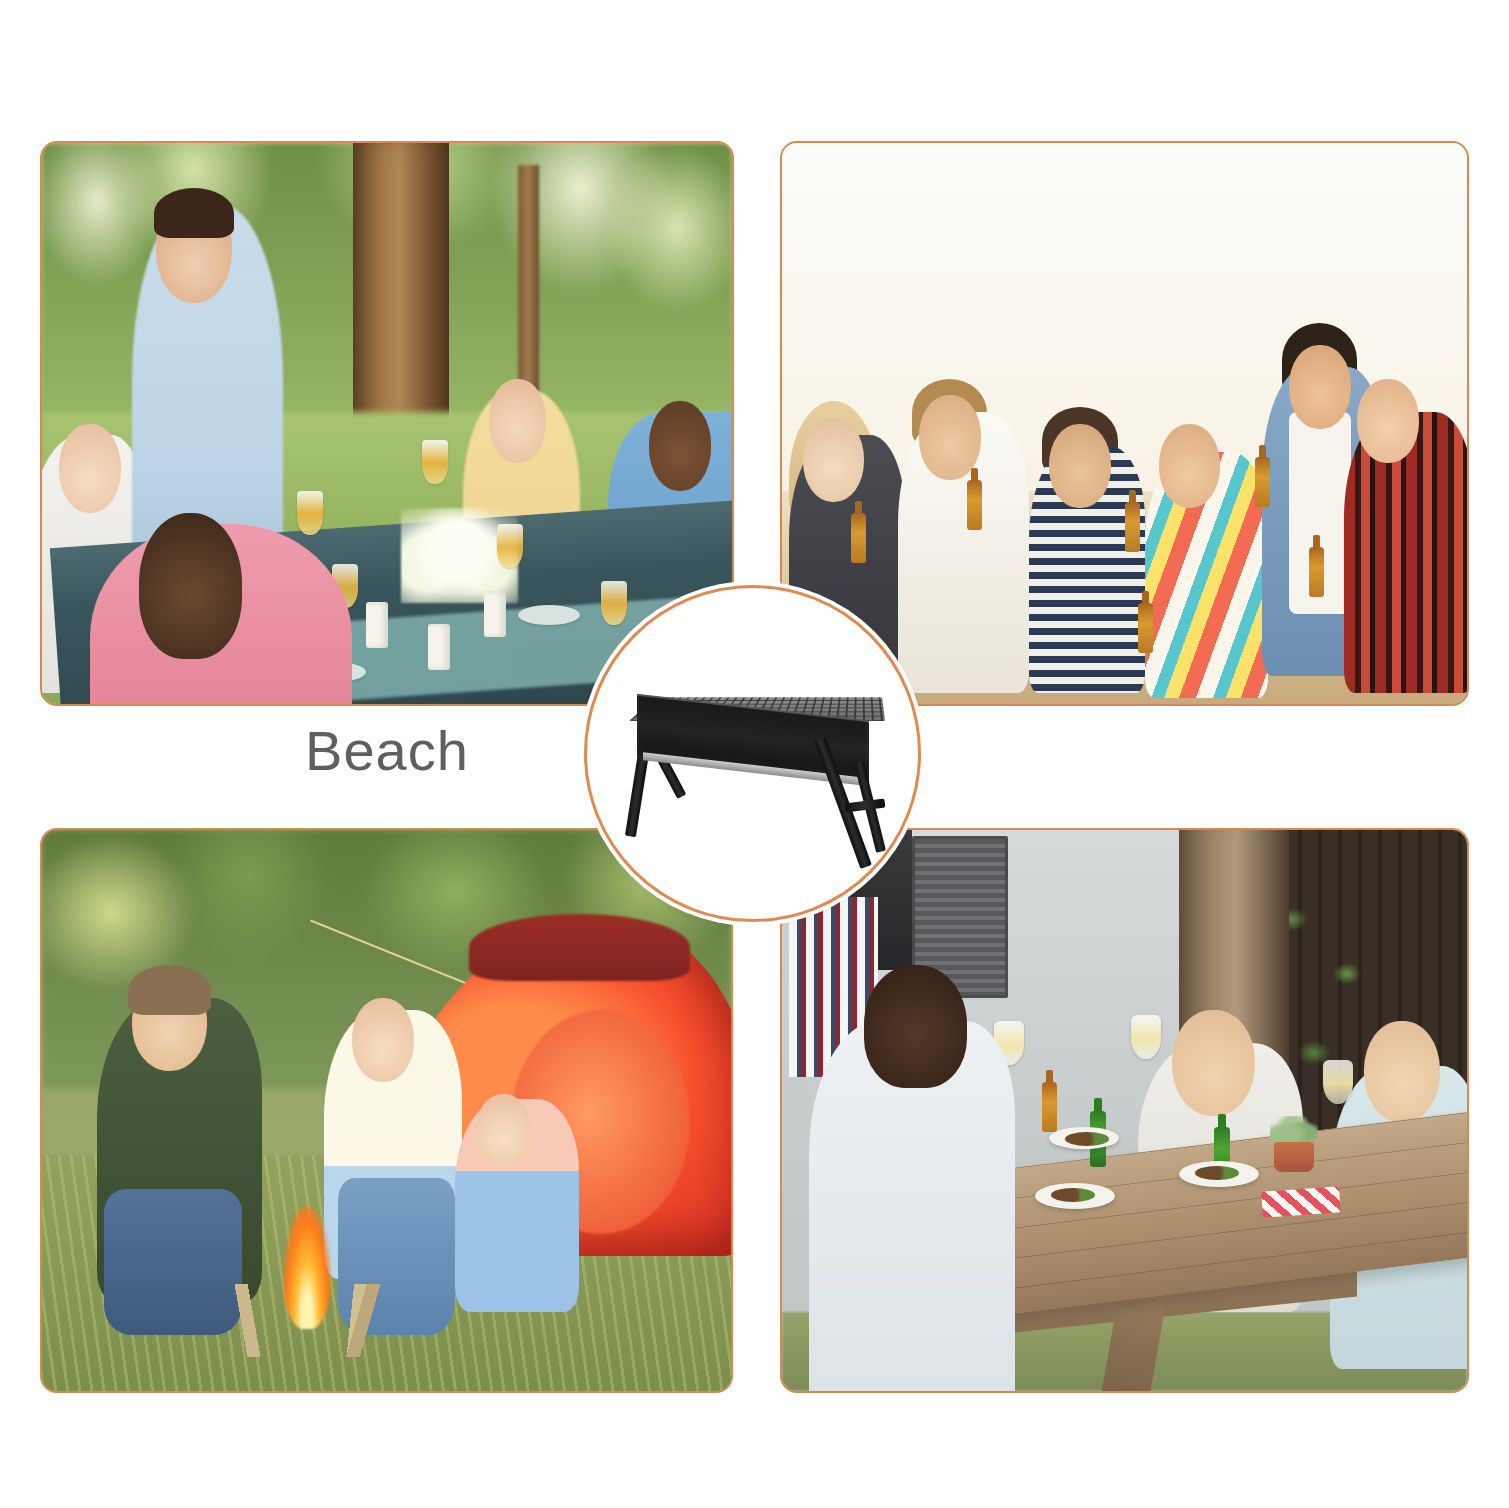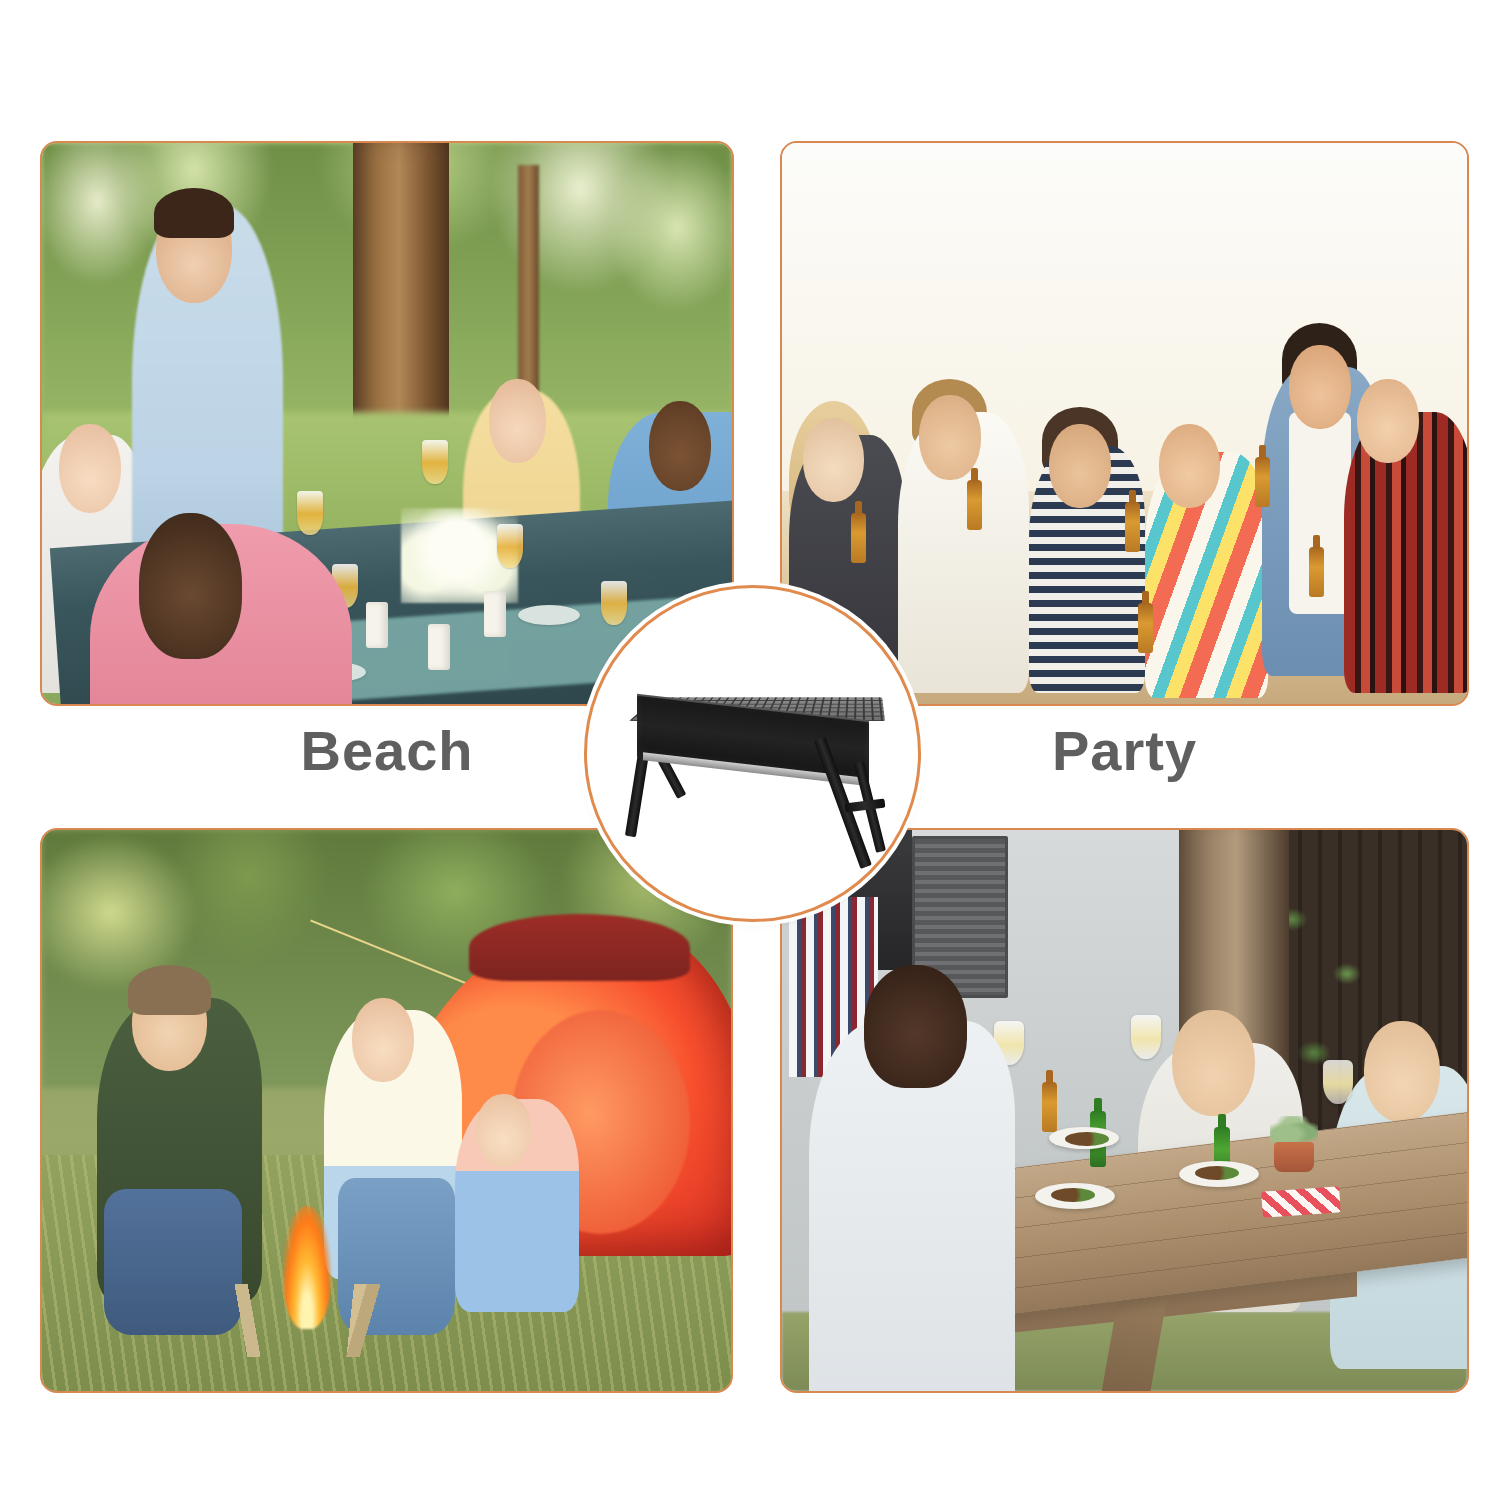--- a/index.html
+++ b/index.html
@@ -351,21 +351,21 @@
             background: repeating-linear-gradient(45deg,#e8505b 0 7px,#fdf6f2 7px 14px);
             border-radius: 3px; transform: rotate(-4deg); }
   .wineglass { position: absolute; width: 30px; height: 44px;
             background: linear-gradient(rgba(255,255,255,.8), rgba(244,231,170,.92) 55%, rgba(255,255,255,.6));
             border-radius: 6px 6px 48% 48%; box-shadow: 0 1px 3px rgba(0,0,0,.2); }
 
   
   .label {
     position: absolute;
     font-size: 56px;
-    font-weight: bold;
+    font-weight: normal;
     letter-spacing: 1px;
     color: #5f5f5f;
     white-space: nowrap;
   }
   .label-beach    { left: 40px;  top: 718px;  width: 694px; text-align: center; }
   .label-party    { left: 780px; top: 718px;  width: 689px; text-align: center; }
   .label-camping  { left: 40px;  top: 1406px; width: 693px; text-align: center; }
   .label-backyard { left: 780px; top: 1406px; width: 689px; text-align: center; }
 
   
@@ -485,21 +485,20 @@
       <div class="p s2-p6"></div>
       <div class="p p-head s2-p6h"></div>
       <div class="bottle" style="left:10%;top:66%"></div>
       <div class="bottle" style="left:27%;top:60%"></div>
       <div class="bottle" style="left:50%;top:64%"></div>
       <div class="bottle" style="left:69%;top:56%"></div>
       <div class="bottle" style="left:77%;top:72%"></div>
       <div class="bottle" style="left:52%;top:82%"></div>
     </div>
   </div>
-  <div class="label label-party">Party</div>
 
   <div class="photo photo-bl">
     <div class="scene s3">
       <div class="s3-forest"></div>
       <div class="s3-grass"></div>
       <div class="s3-grass-tex"></div>
       <div class="s3-guyline"></div>
       <div class="s3-tent"></div>
       <div class="s3-tent-top"></div>
       <div class="s3-tent-door"></div>

